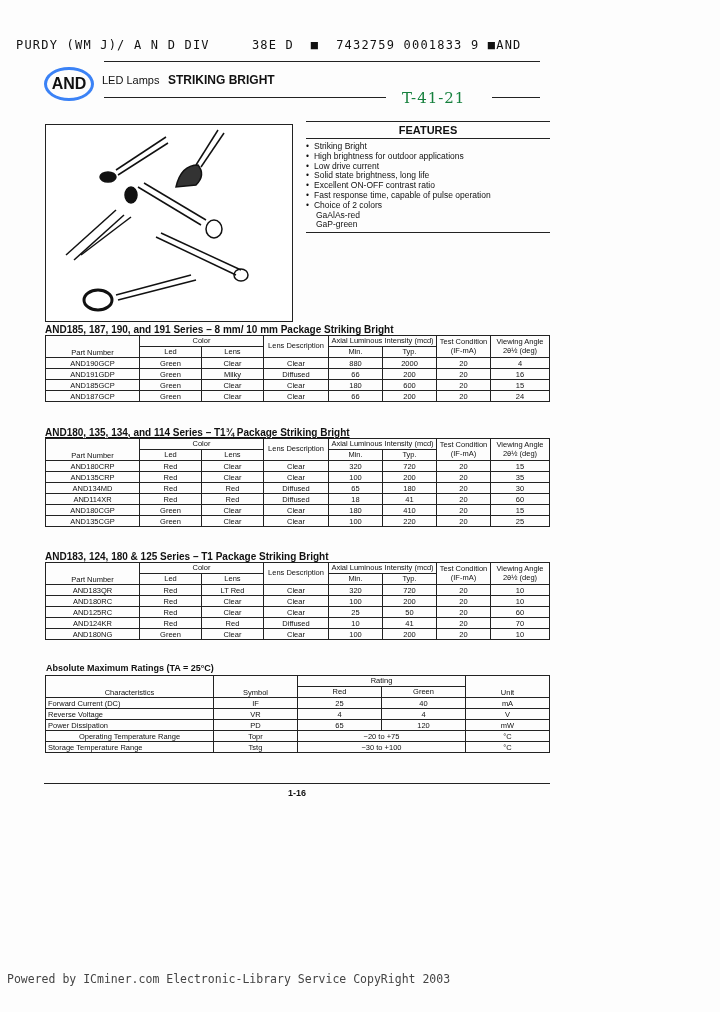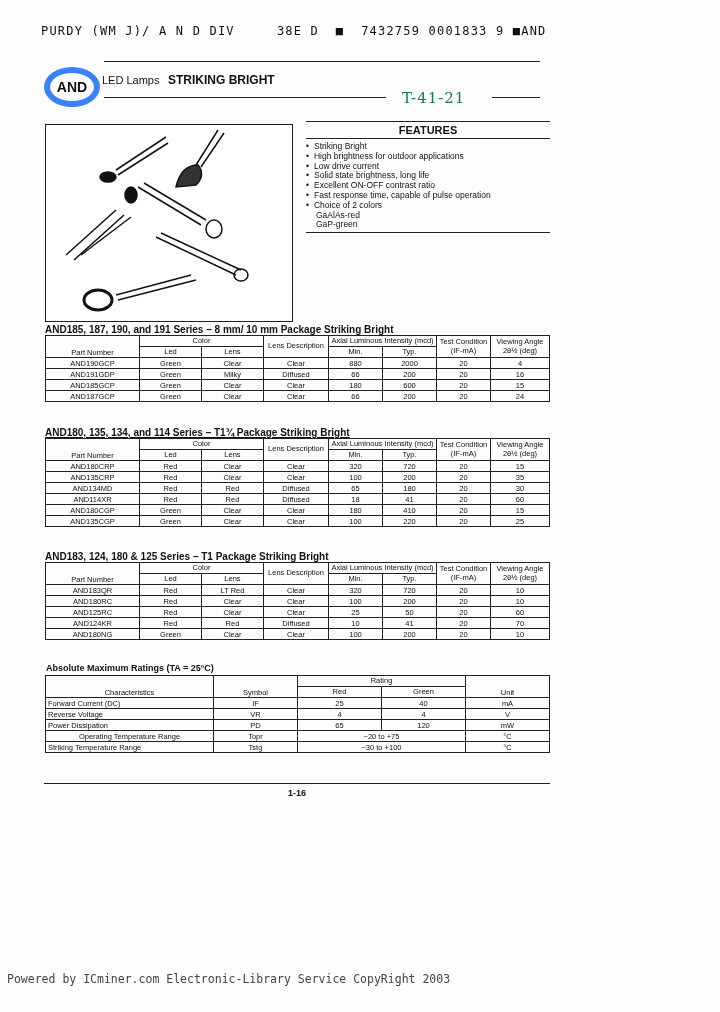--- a/index.html
+++ b/index.html
@@ -1,22 +1,22 @@
 <!DOCTYPE html>
 <html><head>
 <meta charset="utf-8">
 <style>
   html, body { margin: 0; padding: 0; background: #fdfdfd; }
   body { width: 720px; height: 1012px; position: relative; overflow: hidden;
          font-family: "Liberation Sans", sans-serif; color: #111; }
   .abs { position: absolute; }
-  .topline { left: 16px; top: 24px; font-family: "DejaVu Sans Mono", monospace; font-size: 12px; letter-spacing: 1.2px; white-space: pre; margin-left: 25px; }
+  .topline { left: 16px; top: 38px; font-family: "DejaVu Sans Mono", monospace; font-size: 12px; letter-spacing: 1.2px; white-space: pre; }
   .hdr-rule { height: 1px; background: #222; }
-  .logo { left: 44px; top: 67px; width: 44px; height: 28px; border: 6px solid #3b82f6; border-radius: 50%;
-          display: flex; align-items: center; justify-content: center; font-weight: bold; font-size: 14px; }
+  .logo { left: 44px; top: 67px; width: 44px; height: 28px; border: 3px solid #3b82f6; border-radius: 50%;
+          display: flex; align-items: center; justify-content: center; font-weight: bold; font-size: 16px; }
   .hdr-lamps { left: 102px; top: 74px; font-size: 11px; }
   .hdr-title { left: 168px; top: 73px; font-size: 12px; font-weight: bold; }
   .handwrite { left: 402px; top: 89px; font-family: "DejaVu Serif", serif; font-size: 15px; color: #15803d; letter-spacing: 1px; }
   .photo { left: 45px; top: 124px; width: 246px; height: 196px; border: 1px solid #222; background: #fff; }
   .features { left: 306px; top: 121px; width: 244px; }
   .features .title { border-top: 1px solid #222; border-bottom: 1px solid #222; text-align: center; font-weight: bold; font-size: 11px; padding: 2px 0; }
   .features ul { list-style: none; margin: 3px 0 0 0; padding: 0; font-size: 8.5px; line-height: 9.8px; }
   .features li::before { content: "\2022"; margin-right: 5px; }
   .features li.sub { padding-left: 10px; }
   .features li.sub::before { content: ""; margin: 0; }
@@ -364,21 +364,21 @@
         <td>120</td>
         <td>mW</td>
   </tr>
   <tr>
     <td style="text-align:center">Operating Temperature Range</td>
         <td>Topr</td>
         <td colspan="2">−20 to +75</td>
         <td>°C</td>
   </tr>
   <tr>
-    <td style="text-align:left">Striking Temperature Range</td>
+    <td style="text-align:left">Storage Temperature Range</td>
         <td>Tstg</td>
         <td colspan="2">−30 to +100</td>
         <td>°C</td>
   </tr>
 </tbody>
   </table>
 
 <div class="abs footer-rule"></div>
 <div class="abs pagenum">1-16</div>
 <div class="abs powered">Powered by ICminer.com Electronic-Library Service CopyRight 2003</div>

